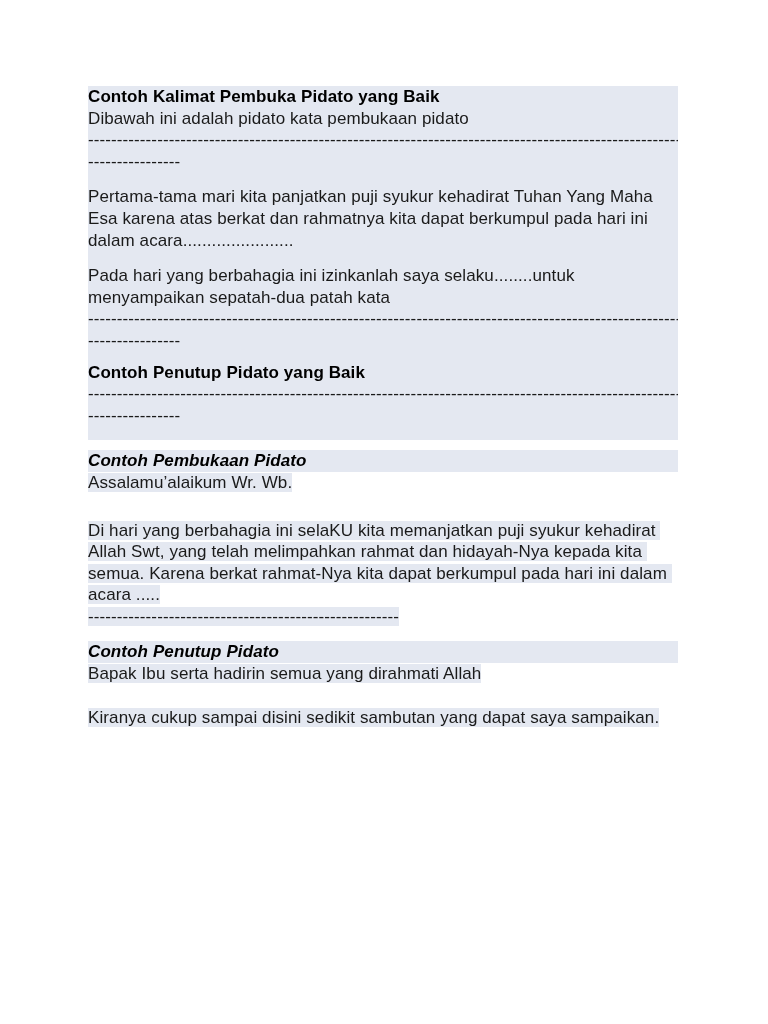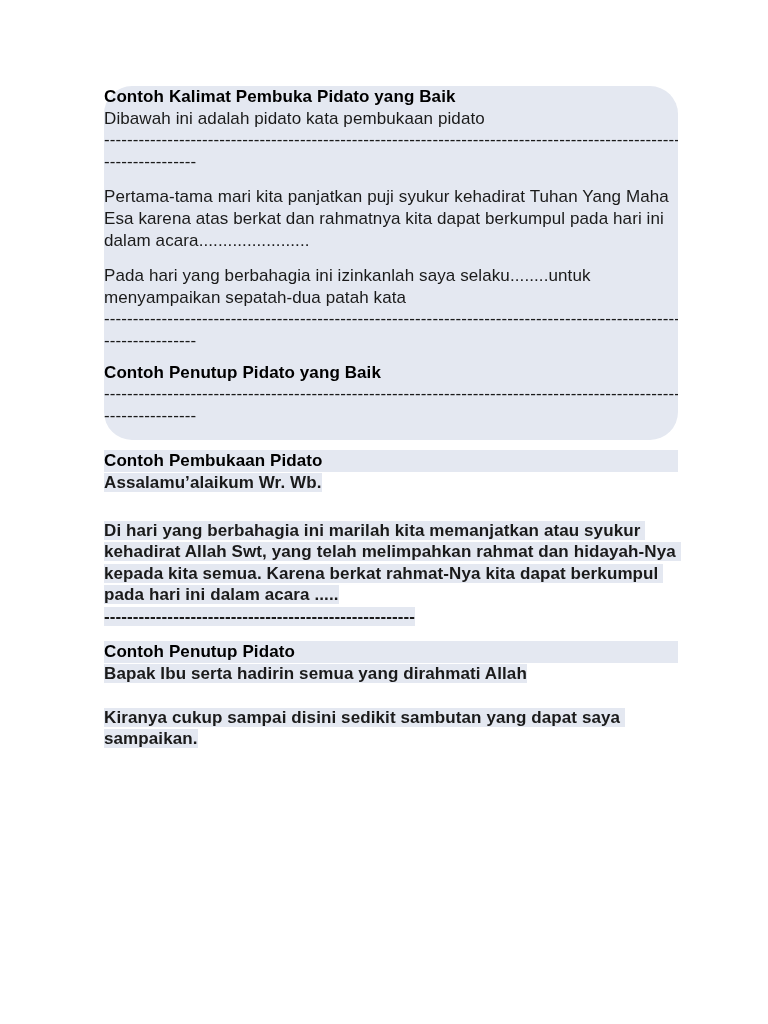--- a/index.html
+++ b/index.html
@@ -12,28 +12,28 @@
   }
   .doc-column {
     position: absolute;
     left: 88px; top: 86px;
     width: 590px;
     font-size: 17px;
     line-height: 21.6px;
     color: #1a1a1a;
     letter-spacing: 0.1px;
   }
-  .block { margin: 0 0 10px 16px; border-radius: 28px; }
+  .block { margin: 0 0 10px 0; }
   .block.block-bg { background: var(--hl); padding-bottom: 14px; }
   .block.gap-lg { margin-bottom: 14px; }
   .line { white-space: pre-wrap; }
   .line.bold { font-weight: bold; color: #000000; }
   .line.dash-full { white-space: nowrap; overflow: hidden; }
-  .line.hl-full { background: var(--hl); }
-  .line.hl-text > span { background: var(--hl); -webkit-box-decoration-break: clone; box-decoration-break: clone; font-weight: bold; }
+  .line.hl-full { background: var(--hl); font-style: italic; }
+  .line.hl-text > span { background: var(--hl); -webkit-box-decoration-break: clone; box-decoration-break: clone; }
   .blank { width: 100%; }
 </style>
 </head>
 <body style="background: rgb(255, 255, 255);">
 
 <div class="doc-column" style="color: rgb(26, 26, 26);">
     <div class="block block-bg">
       <div class="line bold">Contoh Kalimat Pembuka Pidato yang Baik</div>
       <div class="line">Dibawah ini adalah pidato kata pembukaan pidato</div>
       <div class="line dash-full">------------------------------------------------------------------------------------------------------------------------</div>
@@ -47,21 +47,21 @@
       <div class="blank" style="height: 10px;"></div>
       <div class="line bold">Contoh Penutup Pidato yang Baik</div>
       <div class="line dash-full">------------------------------------------------------------------------------------------------------------------------</div>
       <div class="line">----------------</div>
     </div>
     <div class="block gap-lg">
       <div class="line bold hl-full">Contoh Pembukaan Pidato</div>
       <div class="line hl-text"><span>Assalamu’alaikum Wr. Wb.</span></div>
       <div class="blank" style="height: 10px;"></div>
       <div class="blank" style="height: 16px;"></div>
-      <div class="line hl-text"><span>Di hari yang berbahagia ini marilah kita memanjatkan atau syukur kehadirat Allah Swt, yang telah melimpahkan rahmat dan hidayah-Nya kepada kita semua. Karena berkat rahmat-Nya kita dapat berkumpul pada hari ini dalam acara .....</span></div>
+      <div class="line hl-text"><span>Di hari yang berbahagia ini selaKU kita memanjatkan puji syukur kehadirat Allah Swt, yang telah melimpahkan rahmat dan hidayah-Nya kepada kita semua. Karena berkat rahmat-Nya kita dapat berkumpul pada hari ini dalam acara .....</span></div>
       <div class="line hl-text"><span>------------------------------------------------------</span></div>
     </div>
     <div class="block">
       <div class="line bold hl-full">Contoh Penutup Pidato</div>
       <div class="line hl-text"><span>Bapak Ibu serta hadirin semua yang dirahmati Allah</span></div>
       <div class="blank" style="height: 22px;"></div>
       <div class="line hl-text"><span>Kiranya cukup sampai disini sedikit sambutan yang dapat saya sampaikan.</span></div>
     </div>
   </div>
 

